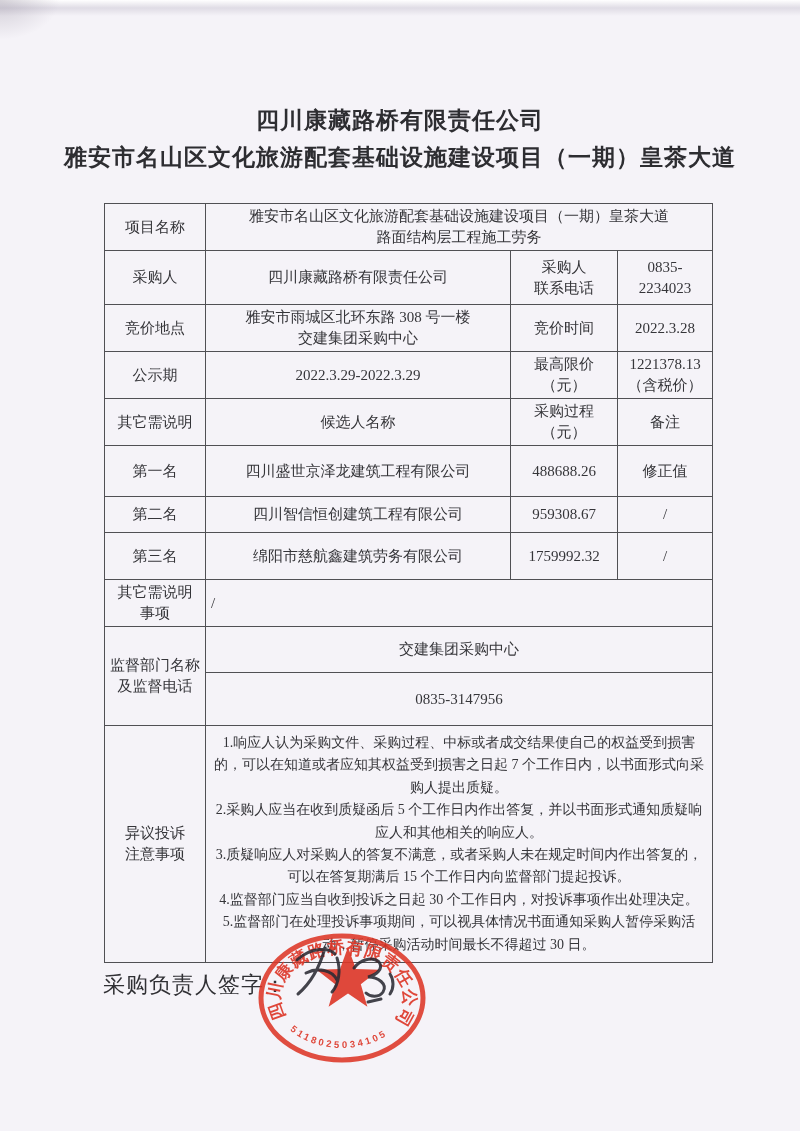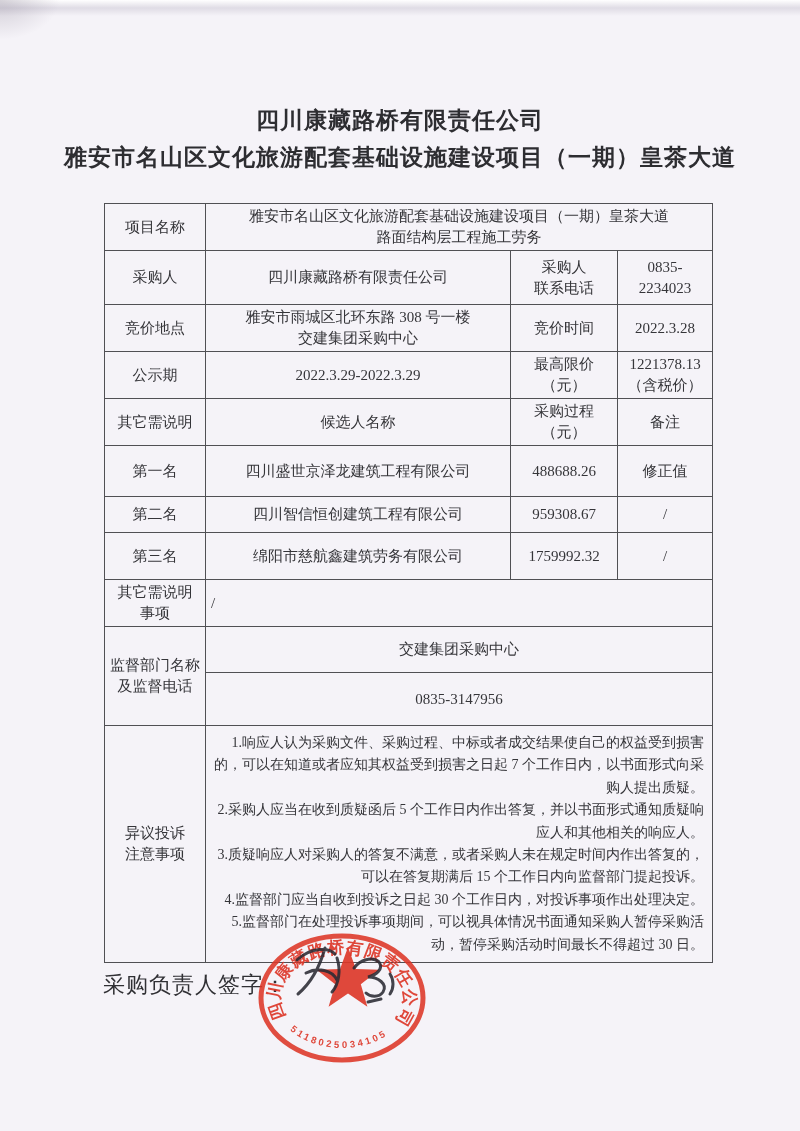--- a/index.html
+++ b/index.html
@@ -29,21 +29,21 @@
   .doc-table td{
     border:1px solid #505054;
     text-align:center;vertical-align:middle;
     font-size:15px;color:#353539;
     padding:2px 5px;line-height:21px;
     overflow:hidden;
   }
   .doc-table td.left{text-align:left;}
   .cell-line{display:block;line-height:21px;}
   td.objection-text{
-    text-align:right;vertical-align:middle;
+    text-align:center;vertical-align:middle;
     font-size:14px;line-height:22.4px;padding:6px 8px;
   }
   .objection-item{display:block;}
   .sign-row{
     position:absolute;left:103px;top:962px;
     font-size:22px;color:#303034;letter-spacing:1px;margin-top:8px;
   }
   .stamp-svg{position:absolute;left:242px;top:918px;width:200px;height:160px;}
 </style>
 </head>

